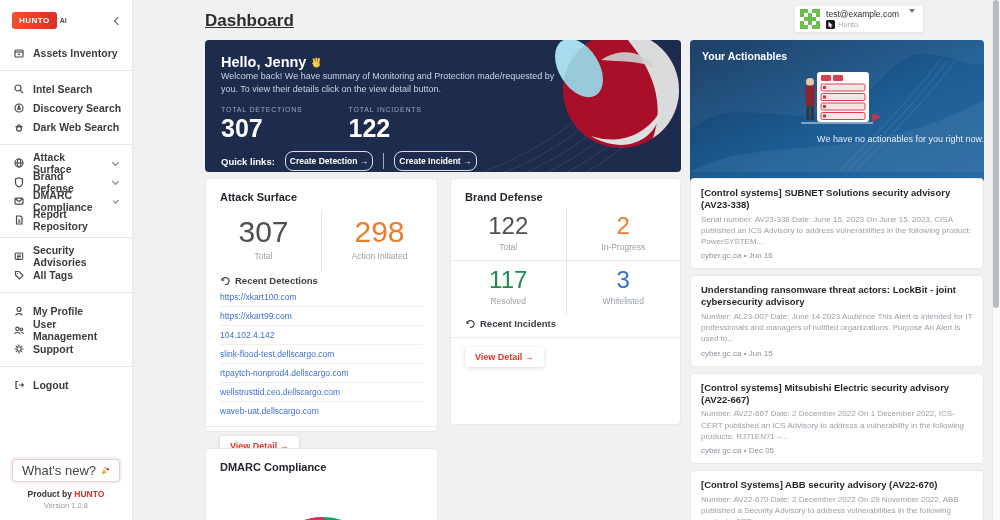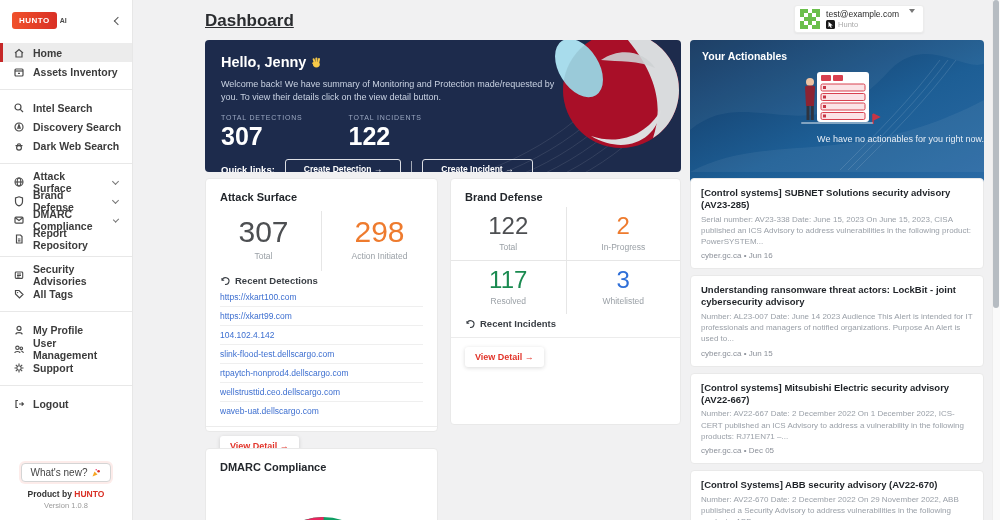--- a/index.html
+++ b/index.html
@@ -13,46 +13,46 @@
   .logo-suffix { font-size:7px; font-weight:bold; color:#4a4a4a; margin-left:3px; }
   .collapse { margin-left:auto; width:10px; height:10px; position:relative; cursor:pointer; }
   .collapse::before { content:""; position:absolute; left:3px; top:2px; width:5px; height:5px; border-left:1.4px solid #555; border-bottom:1.4px solid #555; transform:rotate(45deg); }
   .nav-item { display:flex; align-items:center; gap:8px; padding:4px 10px 4px 13px; font-size:10.5px; font-weight:bold; color:#3c3c3c; height:19px; cursor:pointer; position:relative; }
   .nav-item.active { background:#ececec; }
   .nav-item.active::before { content:""; position:absolute; left:0; top:0; bottom:0; width:3px; background:#c62828; }
   .nav-item svg { flex:0 0 auto; }
   .nav-div { border-top:1px solid #e8e8e8; margin:8px 0; }
   .chev { width:5px; height:5px; border-right:1.3px solid #777; border-bottom:1.3px solid #777; transform:rotate(45deg); margin-left:auto; margin-right:4px; }
   .side-footer { position:absolute; bottom:10px; left:0; width:100%; text-align:center; }
-  .whats-new { display:inline-flex; align-items:center; gap:4px; border:1px solid #d5d5d5; border-radius:4px; padding:3px 9px; font-size:10px; color:#444; background:#fff; cursor:pointer; box-shadow:0 0 0 2px #fdecea; }
+  .whats-new { display:inline-flex; align-items:center; gap:4px; border:1px solid #d5d5d5; border-radius:4px; padding:3px 9px; font-size:13px; color:#444; background:#fff; cursor:pointer; box-shadow:0 0 0 2px #fdecea; }
   .product { font-size:8.5px; color:#333; font-weight:bold; margin-top:7px; }
   .product .brand { color:#d93025; }
   .version { font-size:7.5px; color:#9a9a9a; margin-top:2px; }
 
   
   .page-title { position:absolute; left:205px; top:11px; font-size:17px; font-weight:bold; color:#2b2d30;text-decoration:underline; }
   .user-chip { position:absolute; right:76px; top:5px; background:#fff; border:1px solid #ececec; border-radius:3px; display:flex; gap:6px; padding:3px 8px 3px 5px; box-shadow:0 1px 2px rgba(0,0,0,.05); cursor:pointer; }
   .user-texts { display:flex; flex-direction:column; }
   .user-email { font-size:8.5px; color:#2b2b2b; }
   .user-org-row { display:flex; align-items:center; gap:3px; margin-top:1px; }
   .user-org { font-size:7.5px; color:#a9a9a9; }
   .caret { width:0; height:0; border-left:3.5px solid transparent; border-right:3.5px solid transparent; border-top:4px solid #777; margin-left:4px; }
 
   
   .hero { position:absolute; left:205px; top:40px; width:476px; height:132px; background:#1d2b4c; border-radius:4px; overflow:hidden; color:#fff; }
   .hero-art { position:absolute; right:0; top:0; height:132px; }
   .hero-inner { position:relative; z-index:2; padding:14px 16px; }
   .hero-greet { font-size:14.5px; font-weight:bold; display:flex; align-items:center; gap:4px; }
-  .hero-msg { font-size:9px; color:#c9d2e2; margin-top:8px; width:345px; line-height:1.45; }
+  .hero-msg { font-size:9px; color:#c9d2e2; margin-top:0; width:345px; line-height:1.45; }
   .hero-stats { display:flex; gap:46px; margin-top:10px; }
   .hero-stat-label { font-size:7px; letter-spacing:.8px; color:#9aa7c0; }
   .hero-stat-value { font-size:25px; font-weight:bold; margin-top:1px; }
   .hero-quick { display:flex; align-items:center; gap:10px; margin-top:8px; }
   .quick-label { font-size:9.5px; font-weight:bold; }
-  .hero-btn { border:1px solid rgba(255,255,255,.85); border-radius:3px; background:transparent; color:#fff; font-size:8.5px; font-weight:bold; padding:4px 18px; cursor:pointer; font-family:inherit; }
+  .hero-btn { border:1px solid rgba(255,255,255,.85); border-radius:8px; background:transparent; color:#fff; font-size:8.5px; font-weight:bold; padding:4px 4px; cursor:pointer; font-family:inherit; }
   .hero-sep { width:1px; height:16px; background:rgba(255,255,255,.6); }
 
   
   .actionables { position:absolute; left:690px; top:40px; width:294px; height:152px; border-radius:4px; overflow:hidden; background:linear-gradient(155deg,#12355e 0%,#1d5e95 55%,#2b6ba6 100%); color:#fff; }
   .act-title { font-size:10.5px; font-weight:bold; padding:10px 12px 0; position:relative; z-index:2; }
   .act-illus { display:block; margin:4px auto 0; position:relative; z-index:2; }
   .act-empty { text-align:right; font-size:9px; color:#e8eef6; position:relative; z-index:2; margin-top:2px; }
   .act-wave { position:absolute; inset:0; z-index:1; }
 
   
@@ -101,27 +101,20 @@
 
 <div class="page">
 
   <div class="sidebar">
     <div class="logo-row">
       <span class="logo-badge">HUNTO</span>
       <span class="logo-suffix">AI</span>
       <span class="collapse"></span>
     </div>
 
-    <div class="nav-item active">
-      <svg width="12" height="12" viewBox="0 0 12 12" fill="none" stroke="#4a4a4a" stroke-width="1.2">
-          <path d="M2 6 L6 2.5 L10 6"></path>
-          <path d="M3 5.5 V10 H9 V5.5"></path>
-        </svg>
-      <span>Home</span>
-    </div>
     <div class="nav-item">
       <svg width="12" height="12" viewBox="0 0 12 12" fill="none" stroke="#4a4a4a" stroke-width="1.2">
           <rect x="2" y="3" width="8" height="7" rx="1"></rect>
           <path d="M2 5 H10"></path>
           <path d="M5 7.3 H7"></path>
         </svg>
       <span>Assets Inventory</span>
     </div>
 
     <div class="nav-div"></div>
@@ -446,21 +439,21 @@
   <div class="card dmarc">
     <div class="card-title">DMARC Compliance</div>
     <svg width="233" height="130" viewBox="0 0 233 130">
       <circle cx="117" cy="102" r="46" fill="none" stroke="#0f9e63" stroke-width="24"></circle>
       <circle cx="117" cy="102" r="46" fill="none" stroke="#e8255e" stroke-width="24" stroke-dasharray="23 266" transform="rotate(-118 117 102)"></circle>
     </svg>
   </div>
 
   <div class="adv-col">
     <div class="adv-card">
-      <div class="adv-title">[Control systems] SUBNET Solutions security advisory (AV23-285)</div>
+      <div class="adv-title">[Control systems] SUBNET Solutions security advisory (AV23-338)</div>
       <div class="adv-body">Serial number: AV23-338 Date: June 15, 2023 On June 15, 2023, CISA published an ICS Advisory to address vulnerabilities in the following product: PowerSYSTEM...</div>
       <div class="adv-meta">cyber.gc.ca  •  Jun 16</div>
     </div>
     <div class="adv-card">
       <div class="adv-title">Understanding ransomware threat actors: LockBit - joint cybersecurity advisory</div>
       <div class="adv-body">Number: AL23-007 Date: June 14 2023 Audience This Alert is intended for IT professionals and managers of notified organizations. Purpose An Alert is used to...</div>
       <div class="adv-meta">cyber.gc.ca  •  Jun 15</div>
     </div>
     <div class="adv-card">
       <div class="adv-title">[Control systems] Mitsubishi Electric security advisory (AV22-667)</div>

